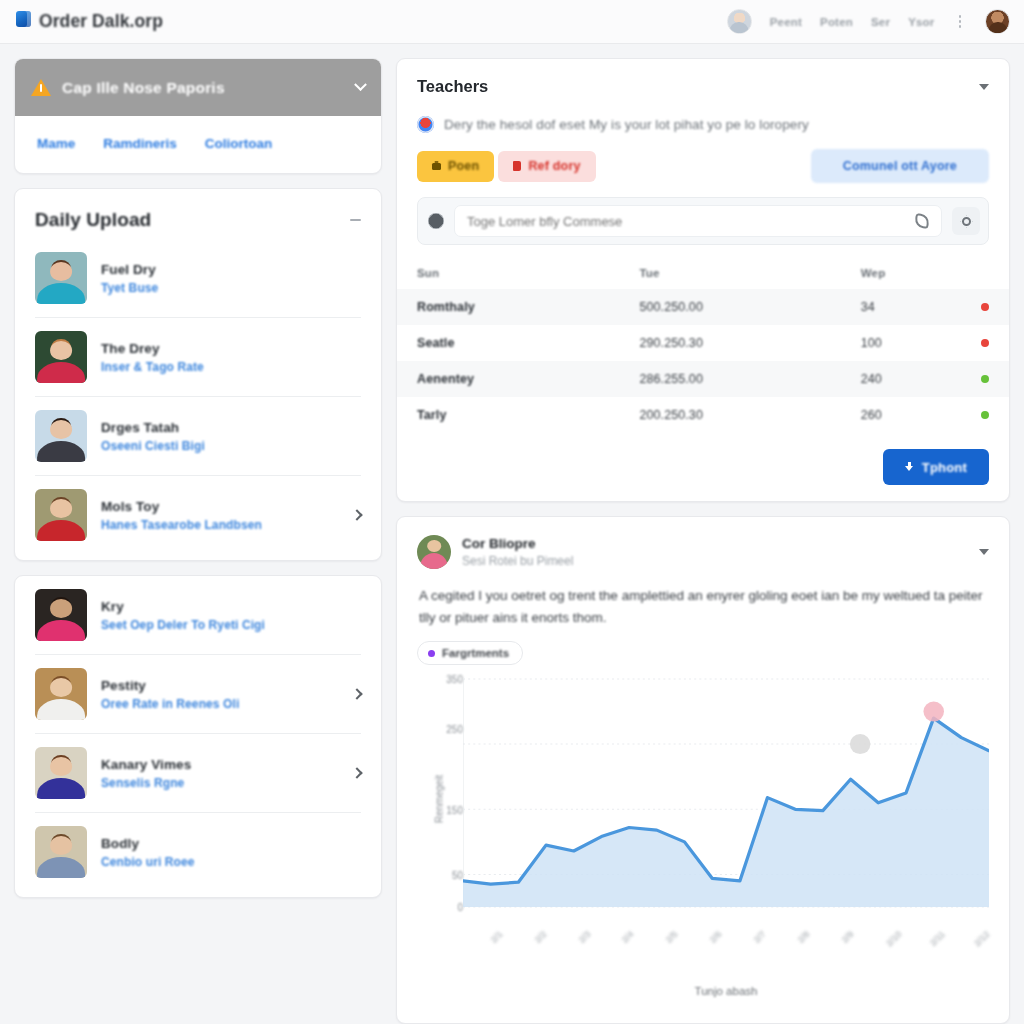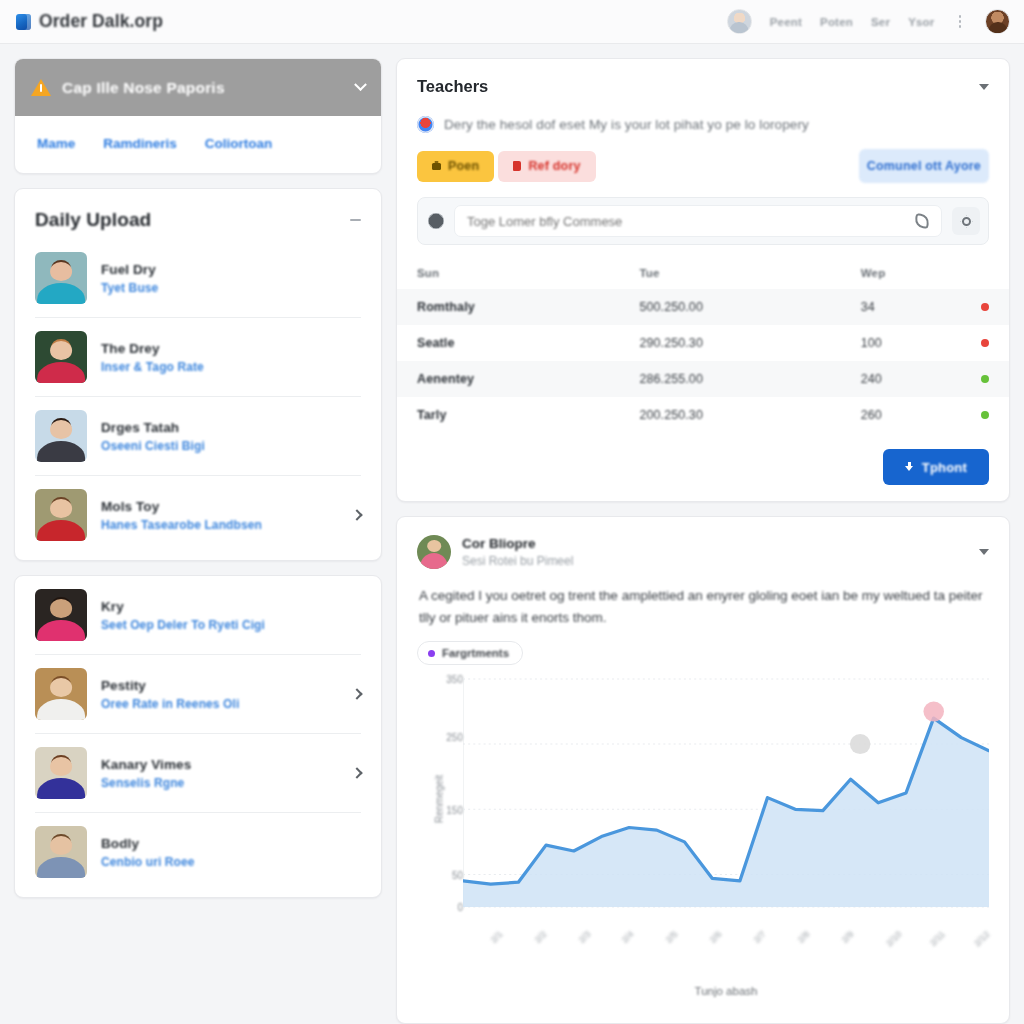--- a/index.html
+++ b/index.html
@@ -16,21 +16,21 @@
 
   
   #topbar {
     height: 44px;
     background: #fbfbfc;
     border-bottom: 1px solid #e9eaec;
     display: flex;
     align-items: center;
     padding: 0 14px 0 16px;
   }
-  #brand { display: flex; align-items: center; gap: 8px; }
+  #brand { display: flex; gap: 8px; }
   .brand-mark {
     width: 15px; height: 16px; border-radius: 3px;
     background: linear-gradient(150deg, #2f8fe8 0%, #1565c0 55%, #0d47a1 100%);
     box-shadow: inset -4px 0 0 rgba(255,255,255,.30);
   }
   .brand-text { font-size: 17.5px; font-weight: 700; letter-spacing: .1px; color: #32363b; }
   #topnav { margin-left: auto; display: flex; align-items: center; gap: 18px; }
   .nav-link { font-size: 11.5px; color: #9aa0a6; font-weight: 600; letter-spacing: .2px; }
   .nav-av {
     width: 25px; height: 25px; border-radius: 50%;
@@ -144,21 +144,21 @@
   #btnrow { display: flex; align-items: center; gap: 4px; padding: 16px 20px 0 20px; }
   .pill {
     display: inline-flex; align-items: center; gap: 7px;
     height: 31px; padding: 0 15px; border-radius: 6px;
     font-size: 12.5px; font-weight: 700; letter-spacing: .2px;
   }
   .pill.warn { background: #fbc53f; color: #6d5200; }
   .pill.danger { background: #fbdedd; color: #d6332b; }
   .pill.info {
     margin-left: auto; background: #dceafb; color: #2f6fd0;
-    height: 34px; padding: 0 8px; font-size: 12.5px;
+    height: 34px; padding: 0 32px; font-size: 12.5px;
   }
   .ic-lock {
     width: 9px; height: 7px; border-radius: 1.5px; background: currentColor;
     position: relative; box-shadow: 0 -4.5px 0 -2.7px currentColor;
   }
   .ic-flag { width: 8px; height: 10px; background: currentColor; border-radius: 1px 2px 2px 1px; }
 
   #searchwrap {
     margin: 14px 20px 0 20px;
     background: #f6f8fa; border: 1px solid #e9ecef; border-radius: 8px;
@@ -516,21 +516,21 @@
         <div id="legend">
           <span class="legend-dot"></span>
           <span id="legend-label" class="blur-soft">Fargrtments</span>
         </div>
         <div id="plot">
           <div id="ylabel" class="blur-soft">Renmegeit</div>
           <div id="yticks">
               <div class="ytick blur-soft" style="top: 234px;">0</div>
               <div class="ytick blur-soft" style="top: 201.429px;">50</div>
               <div class="ytick blur-soft" style="top: 136.286px;">150</div>
-              <div class="ytick blur-soft" style="top: 64px;">250</div>
+              <div class="ytick blur-soft" style="top: 56px;">250</div>
               <div class="ytick blur-soft" style="top: 6px;">350</div>
             </div>
           <div id="svgwrap"><svg viewBox="0 0 512 252" preserveAspectRatio="none" width="100%" height="100%">
                 <line x1="0" y1="234.0" x2="512" y2="234.0" stroke="#e9ecef" stroke-width="1" stroke-dasharray="2 3"></line>
                 <line x1="0" y1="201.4" x2="512" y2="201.4" stroke="#e9ecef" stroke-width="1" stroke-dasharray="2 3"></line>
                 <line x1="0" y1="136.3" x2="512" y2="136.3" stroke="#e9ecef" stroke-width="1" stroke-dasharray="2 3"></line>
                 <line x1="0" y1="71.1" x2="512" y2="71.1" stroke="#e9ecef" stroke-width="1" stroke-dasharray="2 3"></line>
                 <line x1="0" y1="6.0" x2="512" y2="6.0" stroke="#e9ecef" stroke-width="1" stroke-dasharray="2 3"></line>
                 <line x1="0" y1="6" x2="0" y2="234" stroke="#e4e7ea" stroke-width="1"></line>
                 <path d="M0.0 207.9 L26.9 211.2 L53.9 209.2 L80.8 172.1 L107.8 178.0 L134.7 163.6 L161.7 154.5 L188.6 157.1 L215.6 168.9 L242.5 205.3 L269.5 207.9 L296.4 124.6 L323.4 136.3 L350.3 137.6 L377.3 106.3 L404.2 129.8 L431.2 120.0 L458.1 45.1 L485.1 64.6 L512.0 77.7 L512 234 L0 234 Z" fill="#cfe3f6" opacity="0.85"></path>

